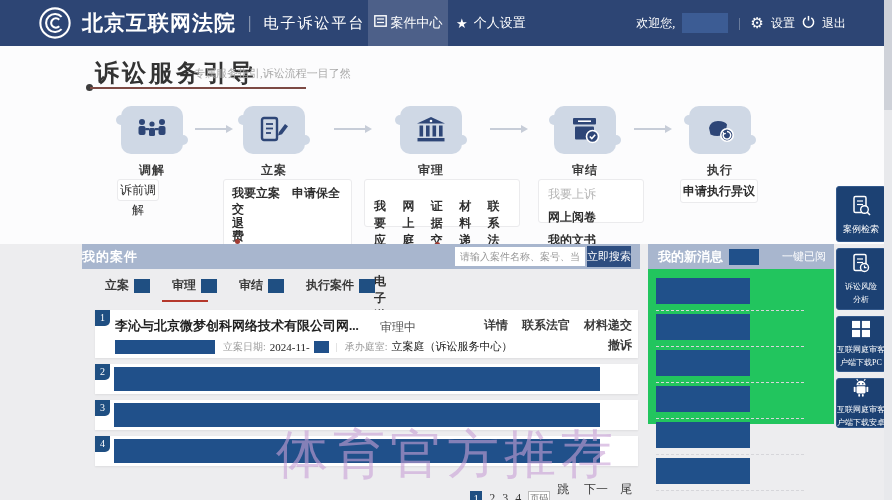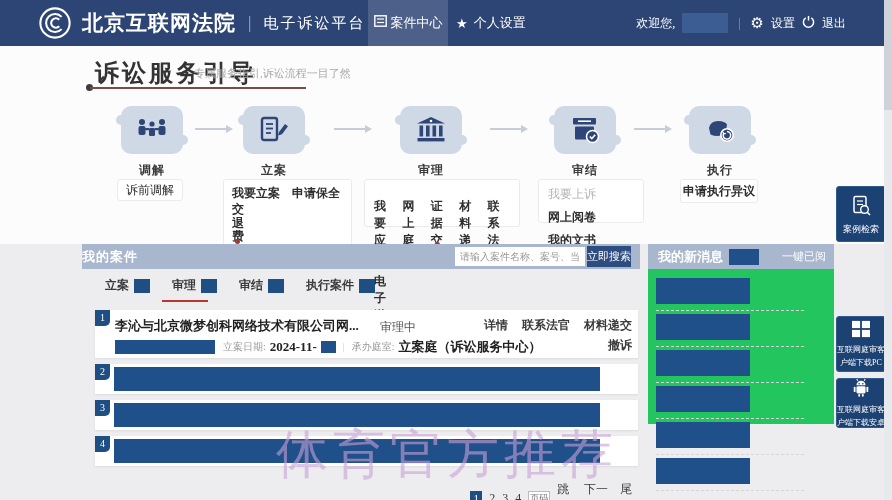--- a/index.html
+++ b/index.html
@@ -37,21 +37,21 @@
   .tile::before { content:""; position:absolute; left:-5px; top:9px; width:10px; height:10px; border-radius:50%; background:#cfd8e5; }
   .tile::after { content:""; position:absolute; right:-5px; bottom:9px; width:10px; height:10px; border-radius:50%; background:#cfd8e5; }
   .stage-name { margin-top:8px; font-size:12px; font-weight:bold; color:#3a3a3a; letter-spacing:1px; }
   .arrow { position:absolute; top:128px; width:36px; height:2px; background:#c7cdd8; }
   .arrow::after { content:""; position:absolute; right:-2px; top:-3px; border-left:7px solid #c7cdd8; border-top:4px solid transparent; border-bottom:4px solid transparent; }
 
   .lcard { position:absolute; background:#fff; border:1px solid #ebebed; border-radius:3px; font-size:12px; color:#2e2e2e; }
   .lnk { cursor:pointer; font-weight:bold; color:#2e2e2e; }
   .lnk.plain { font-weight:normal; }
   .lnk.disabled { color:#b5b5b5; font-weight:normal; cursor:default; }
-  .card-mediation { left:117px; top:179px; width:66px; height:22px; line-height:20px; text-align:center; }
+  .card-mediation { left:117px; top:179px; width:42px; height:22px; line-height:20px; text-align:center; }
   .card-filing { left:223px; top:179px; width:129px; height:69px; padding:5px 8px; }
   .card-filing .frow { display:flex; gap:12px; }
   .vwrap { display:block; width:15px; word-break:break-all; line-height:13.5px; margin-top:1px; }
   .card-dot { position:absolute; left:11px; top:59px; width:5px; height:5px; border-radius:50%; background:#a03b32; }
   .card-trial { left:364px; top:179px; width:156px; height:48px; padding:18px 9px; display:grid; grid-template-columns:repeat(5,1fr); row-gap:7px; column-gap:6px; }
   .card-conclusion { left:538px; top:179px; width:106px; height:44px; padding:6px 9px; display:flex; flex-wrap:wrap; gap:6px 10px; }
   .card-execution { left:680px; top:179px; width:78px; height:24px; line-height:22px; text-align:center; }
   .dot2 { position:absolute; left:435px; top:242px; width:5px; height:5px; border-radius:50%; background:#a03b32; }
 
   
@@ -68,21 +68,21 @@
   .case-row { position:absolute; left:13px; width:543px; background:#fff; box-shadow:0 1px 2px rgba(0,0,0,.07); }
   .row-num { position:absolute; left:0; top:0; width:15px; height:16px; background:#1f4f82; color:#fff; font-size:10px; text-align:center; line-height:16px; border-radius:0 0 5px 0; }
   .row-redact { position:absolute; left:19px; right:38px; top:3px; bottom:3px; background:#20508a; }
   .r1-title { position:absolute; left:20px; top:7px; font-size:13px; font-weight:bold; color:#1f1f1f; max-width:265px; white-space:nowrap; overflow:hidden; }
   .r1-status { position:absolute; left:285px; top:9px; font-size:12px; color:#555; }
   .r1-actions { position:absolute; right:6px; top:7px; display:flex; gap:14px; font-size:12px; font-weight:bold; color:#3c3c3c; }
   .r1-action2 { position:absolute; right:6px; top:27px; font-size:12px; font-weight:bold; color:#3c3c3c; cursor:pointer; }
   .r1-line2 { position:absolute; left:20px; top:29px; height:15px; display:flex; align-items:center; font-size:10px; gap:4px; white-space:nowrap; }
   .r1-redact { width:100px; height:14px; background:#20508a; margin-right:4px; }
   .lab { color:#9a9a9a; }
-  .val { color:#222; font-weight:bold; font-size:13px; }
+  .val { color:#222; font-weight:normal; font-size:11px; }
   .mini-redact { width:15px; height:12px; background:#20508a; }
   .thin-sep { color:#ccc; margin:0 3px; }
   .pagination { position:absolute; left:388px; top:237px; display:flex; align-items:center; gap:7px; font-size:12px; color:#3a3a3a; }
   .page { cursor:pointer; }
   .page.current { width:15px; height:15px; background:#1f4f82; color:#fff; text-align:center; line-height:15px; font-size:11px; }
   .page-input { width:22px; height:15px; border:1px solid #bbb; font-size:9px; text-align:center; padding:0; font-family:inherit; color:#333; background:#fff; }
   .pg-link { cursor:pointer; }
 
   
   .messages { position:absolute; left:648px; top:244px; width:186px; height:180px; background:#22c55e; }
@@ -359,20 +359,33 @@
         <rect x="4" y="1.5" width="12" height="16" rx="1.5" fill="none" stroke="#fff" stroke-width="1.5"></rect>
         <line x1="7" y1="6" x2="13" y2="6" stroke="#fff" stroke-width="1.2"></line>
         <line x1="7" y1="9.5" x2="13" y2="9.5" stroke="#fff" stroke-width="1.2"></line>
         <circle cx="14.5" cy="14.5" r="3.8" fill="#1c4173" stroke="#fff" stroke-width="1.4"></circle>
         <line x1="17" y1="17" x2="20" y2="20" stroke="#fff" stroke-width="1.6"></line>
       </svg>
     </span>
     <span class="side-label big">案例检索</span>
   </div>
 
+  <div class="side-btn" style="top:248px;height:62px">
+    <span>
+      <svg width="22" height="22" viewBox="0 0 22 22">
+        <rect x="4" y="1.5" width="12" height="16" rx="1.5" fill="none" stroke="#fff" stroke-width="1.5"></rect>
+        <line x1="7" y1="6" x2="13" y2="6" stroke="#fff" stroke-width="1.2"></line>
+        <line x1="7" y1="9.5" x2="13" y2="9.5" stroke="#fff" stroke-width="1.2"></line>
+        <circle cx="14.5" cy="14.5" r="4" fill="#1c4173" stroke="#fff" stroke-width="1.4"></circle>
+        <path d="M14.5 12.5 v2.2 h2" stroke="#fff" stroke-width="1.2" fill="none"></path>
+      </svg>
+    </span>
+    <span class="side-label">诉讼风险</span>
+    <span class="side-label">分析</span>
+  </div>
 
   <div class="side-btn" style="top:316px;height:56px">
     <span>
       <svg width="20" height="18" viewBox="0 0 22 20" fill="#fff">
         <rect x="1" y="1" width="9" height="8"></rect>
           <rect x="12" y="1" width="9" height="8"></rect>
         <rect x="1" y="11" width="9" height="8"></rect>
           <rect x="12" y="11" width="9" height="8"></rect>
       </svg>
     </span>

